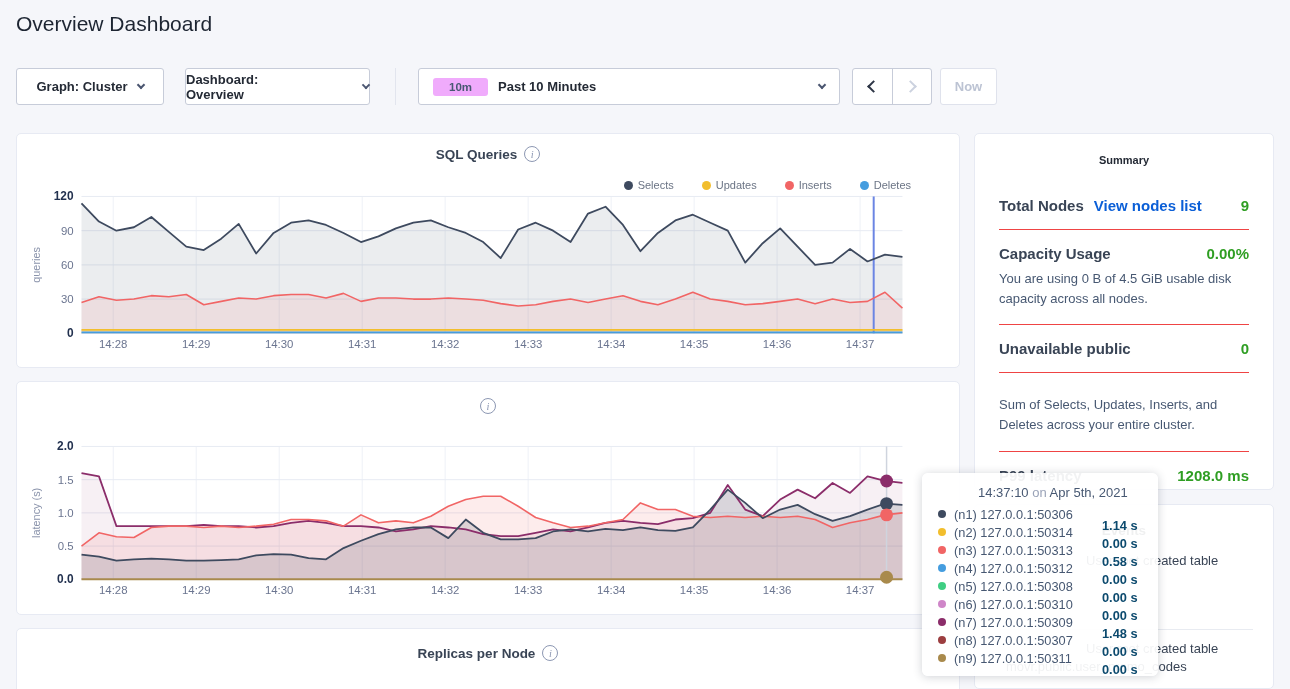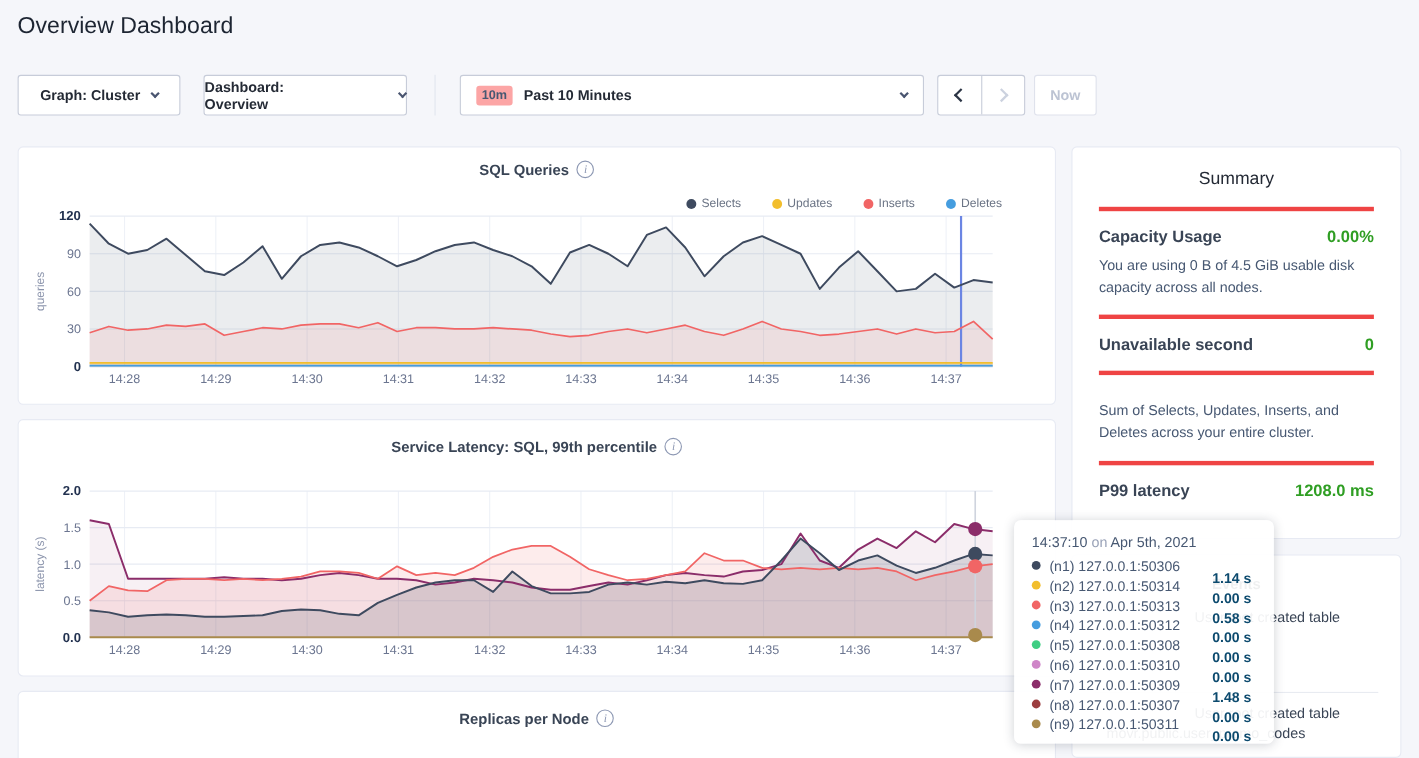--- a/index.html
+++ b/index.html
@@ -21,61 +21,61 @@
     font-size:13px; font-weight:bold; color:#242a35; cursor:pointer;
   }
   .chev { display:inline-block; width:6px; height:6px;
     border-right:2px solid #4a5570; border-bottom:2px solid #4a5570; }
   .chev.down { transform:rotate(45deg); margin-top:-3px; }
   .nav-chev { display:inline-block; width:9px; height:9px;
     border-right:2.5px solid #2c3545; border-bottom:2.5px solid #2c3545; }
   .nav-chev.left  { transform:rotate(135deg); margin-left:3px; }
   .nav-chev.right { transform:rotate(-45deg); margin-right:3px; border-color:#ccd2df; }
   .toolbar-divider { position:absolute; left:395px; top:68px; width:1px; height:37px; background:#e2e5ee; }
-  .time-badge { background:#fca5a5; color:#475872; font-size:11.5px; font-weight:bold;
-    padding:3px 5px; border-radius:3px; }
+  .time-badge { background:#f0abfc; color:#475872; font-size:11.5px; font-weight:bold;
+    padding:3px 16px; border-radius:3px; }
   .now-btn { color:#bcc3d3; border-color:#dfe2ec; }
   
   .card { position:absolute; background:#fff; border:1px solid #e7eaf3; border-radius:5px; }
   .c-title-row { position:absolute; left:0; right:0; display:flex; align-items:flex-end;
     justify-content:center; gap:7px; }
   .c-title { font-size:13.5px; font-weight:bold; color:#394455; }
   .info-icon { width:16px; height:16px; border:1px solid #8d98b3; border-radius:50%;
     color:#8d98b3; font-size:10.5px; font-family:"Liberation Serif",serif; font-style:italic;
     display:flex; align-items:center; justify-content:center; }
   .legend { position:absolute; top:45px; right:48px; display:flex; gap:28px;
     font-size:11px; color:#6b7485; }
   .leg-item { display:flex; align-items:center; gap:5px; }
   .leg-dot { width:9px; height:9px; border-radius:50%; }
   .chart-svg { position:absolute; inset:0; width:100%; height:100%; }
   .xlab { font-size:11.5px; fill:#6b7590; }
   .ylab { font-size:11.5px; fill:#6b7590; }
   .ylab-strong { font-size:12px; font-weight:bold; fill:#22314f; }
   .axis-name { font-size:11px; fill:#8a93ab; }
   
   .summary-inner { padding:20px 24px 0 24px; }
-  .s-title { text-align:center; font-size:16px; font-weight:normal; color:#242a35; padding-bottom:16px; }
-  .s-row { padding:15px 0; border-top:4px solid #ef4444; }
+  .s-title { text-align:center; font-size:11px; font-weight:bold; color:#242a35; padding-bottom:16px; }
+  .s-row { padding:15px 0; border-top:1px solid #ef4444; }
   .s-line { display:flex; align-items:baseline; gap:10px; }
   .s-label { font-size:15px; font-weight:bold; color:#394455; }
   .s-link { font-size:15px; font-weight:bold; color:#0b5fd7; cursor:pointer; }
   .s-value { margin-left:auto; font-size:15px; font-weight:bold; color:#2f9e23; }
   .s-desc { font-size:13px; color:#475872; line-height:1.55; padding-top:7px; }
   
   .ev-title { position:absolute; left:0; right:0; top:18px; text-align:center;
     font-size:13.5px; font-weight:bold; color:#242a35; }
   .ev-text { position:absolute; font-size:13px; color:#394455; white-space:nowrap; }
   .ev-divider { position:absolute; left:20px; right:20px; top:124px; height:1px; background:#e8ebf1; }
   
   .tooltip {
     position:absolute; left:922px; top:473px; width:236px;
     background:rgba(255,255,255,0.93); border-radius:6px;
     box-shadow:0 1px 10px rgba(40,50,70,0.22); padding:12px 16px 9px 16px; z-index:50;
   }
-  .tt-head { font-size:13px; color:#475872; margin-bottom:5px; }
+  .tt-head { font-size:13px; color:#475872; margin-bottom:5px;margin-left:40px; }
   .tt-on { color:#9aa3b8; }
   .tt-row { display:flex; align-items:center; height:18px; font-size:12.8px; color:#475872; }
   .tt-dot { width:8px; height:8px; border-radius:50%; margin-right:8px; flex:none; }
   .tt-name { width:148px; }
   .tt-val { font-weight:bold; color:#0c4a6e;margin-top:23px; }
 </style>
 </head>
 <body>
 
 <h1 class="page-title">Overview Dashboard</h1>
@@ -167,21 +167,20 @@
       <polyline points="62,69.9 79.61702127659575,88.3 97.23404255319149,97.5 114.85106382978724,94.05 132.46808510638297,83.7 150.08510638297872,98.64999999999999 167.70212765957447,113.60000000000001 185.31914893617022,117.05000000000001 202.93617021276594,105.55 220.5531914893617,90.6 238.17021276595744,120.5 255.7872340425532,99.80000000000001 273.40425531914894,89.45 291.02127659574467,87.15 308.63829787234044,91.75 326.25531914893617,99.80000000000001 343.8723404255319,109 361.48936170212767,103.25 379.1063829787234,95.19999999999999 396.72340425531917,89.45 414.3404255319149,87.15 431.9574468085106,94.05 449.5744680851064,99.80000000000001 467.1914893617021,109 484.8085106382979,125.1 502.4255319148936,96.35000000000001 520.0425531914893,89.45 537.6595744680851,97.5 555.2765957446809,109 572.8936170212767,80.25 590.5106382978723,73.35 608.1276595744681,91.75 625.7446808510638,118.2 643.3617021276596,99.80000000000001 660.9787234042553,87.15 678.5957446808511,81.39999999999999 696.2127659574468,89.45 713.8297872340426,97.5 731.4468085106383,129.7 749.063829787234,110.15 766.6808510638298,95.19999999999999 784.2978723404256,113.60000000000001 801.9148936170212,132 819.531914893617,129.7 837.1489361702128,115.89999999999999 854.7659574468086,128.55 872.3829787234042,121.65 890,123.95" fill="none" stroke="#3e4a5f" stroke-width="1.8" stroke-linejoin="round"></polyline>
       <polyline points="62,169.95 79.61702127659575,164.2 97.23404255319149,167.65 114.85106382978724,166.5 132.46808510638297,163.05 150.08510638297872,164.2 167.70212765957447,161.9 185.31914893617022,172.25 202.93617021276594,168.8 220.5531914893617,165.35 238.17021276595744,166.5 255.7872340425532,163.05 273.40425531914894,161.9 291.02127659574467,161.9 308.63829787234044,165.35 326.25531914893617,160.75 343.8723404255319,168.8 361.48936170212767,165.35 379.1063829787234,165.35 396.72340425531917,166.5 414.3404255319149,166.5 431.9574468085106,165.35 449.5744680851064,166.5 467.1914893617021,167.65 484.8085106382979,171.1 502.4255319148936,173.4 520.0425531914893,172.25 537.6595744680851,168.8 555.2765957446809,166.5 572.8936170212767,169.95 590.5106382978723,166.5 608.1276595744681,163.05 625.7446808510638,168.8 643.3617021276596,172.25 660.9787234042553,166.5 678.5957446808511,159.6 696.2127659574468,166.5 713.8297872340426,168.8 731.4468085106383,172.25 749.063829787234,171.1 766.6808510638298,168.8 784.2978723404256,166.5 801.9148936170212,171.1 819.531914893617,166.5 837.1489361702128,169.95 854.7659574468086,168.8 872.3829787234042,159.6 890,175.7" fill="none" stroke="#f16565" stroke-width="1.6" stroke-linejoin="round"></polyline>
       <polyline points="62,197.55 79.61702127659575,197.55 97.23404255319149,197.55 114.85106382978724,197.55 132.46808510638297,197.55 150.08510638297872,197.55 167.70212765957447,197.55 185.31914893617022,197.55 202.93617021276594,197.55 220.5531914893617,197.55 238.17021276595744,197.55 255.7872340425532,197.55 273.40425531914894,197.55 291.02127659574467,197.55 308.63829787234044,197.55 326.25531914893617,197.55 343.8723404255319,197.55 361.48936170212767,197.55 379.1063829787234,197.55 396.72340425531917,197.55 414.3404255319149,197.55 431.9574468085106,197.55 449.5744680851064,197.55 467.1914893617021,197.55 484.8085106382979,197.55 502.4255319148936,197.55 520.0425531914893,197.55 537.6595744680851,197.55 555.2765957446809,197.55 572.8936170212767,197.55 590.5106382978723,197.55 608.1276595744681,197.55 625.7446808510638,197.55 643.3617021276596,197.55 660.9787234042553,197.55 678.5957446808511,197.55 696.2127659574468,197.55 713.8297872340426,197.55 731.4468085106383,197.55 749.063829787234,197.55 766.6808510638298,197.55 784.2978723404256,197.55 801.9148936170212,197.55 819.531914893617,197.55 837.1489361702128,197.55 854.7659574468086,197.55 872.3829787234042,197.55 890,197.55" fill="none" stroke="#f2be2d" stroke-width="1.6" stroke-linejoin="round"></polyline>
       <polyline points="62,200.08 79.61702127659575,200.08 97.23404255319149,200.08 114.85106382978724,200.08 132.46808510638297,200.08 150.08510638297872,200.08 167.70212765957447,200.08 185.31914893617022,200.08 202.93617021276594,200.08 220.5531914893617,200.08 238.17021276595744,200.08 255.7872340425532,200.08 273.40425531914894,200.08 291.02127659574467,200.08 308.63829787234044,200.08 326.25531914893617,200.08 343.8723404255319,200.08 361.48936170212767,200.08 379.1063829787234,200.08 396.72340425531917,200.08 414.3404255319149,200.08 431.9574468085106,200.08 449.5744680851064,200.08 467.1914893617021,200.08 484.8085106382979,200.08 502.4255319148936,200.08 520.0425531914893,200.08 537.6595744680851,200.08 555.2765957446809,200.08 572.8936170212767,200.08 590.5106382978723,200.08 608.1276595744681,200.08 625.7446808510638,200.08 643.3617021276596,200.08 660.9787234042553,200.08 678.5957446808511,200.08 696.2127659574468,200.08 713.8297872340426,200.08 731.4468085106383,200.08 749.063829787234,200.08 766.6808510638298,200.08 784.2978723404256,200.08 801.9148936170212,200.08 819.531914893617,200.08 837.1489361702128,200.08 854.7659574468086,200.08 872.3829787234042,200.08 890,200.08" fill="none" stroke="#459ddf" stroke-width="1.6" stroke-linejoin="round"></polyline>
       <text x="20" y="132" text-anchor="middle" class="axis-name" transform="rotate(-90 20 132)">queries</text>
     </svg>
 </div>
 
 <div class="card" style="left:16px; top:381px; width:944px; height:234px;">
   <div class="c-title-row" style="top:16px;">
-    <span class="c-title">Service Latency: SQL, 99th percentile</span>
     <span class="info-icon">i</span>
   </div>
   <svg class="chart-svg" id="lat-svg" viewBox="0 0 944 234">
       <line x1="94" y1="65" x2="94" y2="199" stroke="#eef1f7"></line>
       <text x="94" y="214" text-anchor="middle" class="xlab">14:28</text>
       <line x1="177.7" y1="65" x2="177.7" y2="199" stroke="#eef1f7"></line>
       <text x="177.7" y="214" text-anchor="middle" class="xlab">14:29</text>
       <line x1="261.4" y1="65" x2="261.4" y2="199" stroke="#eef1f7"></line>
       <text x="261.4" y="214" text-anchor="middle" class="xlab">14:30</text>
       <line x1="345.1" y1="65" x2="345.1" y2="199" stroke="#eef1f7"></line>
@@ -227,30 +226,37 @@
 <div class="card" style="left:16px; top:628px; width:944px; height:80px;">
   <div class="c-title-row" style="top:16px;">
     <span class="c-title">Replicas per Node</span>
     <span class="info-icon">i</span>
   </div>
 </div>
 
 <div class="card" style="left:974px; top:133px; width:300px; height:357px;">
   <div class="summary-inner">
     <div class="s-title">Summary</div>
+    <div class="s-row" style="border-top:none;">
+      <div class="s-line">
+        <span class="s-label">Total Nodes</span>
+        <span class="s-link">View nodes list</span>
+        <span class="s-value">9</span>
+      </div>
+    </div>
     <div class="s-row">
       <div class="s-line">
         <span class="s-label">Capacity Usage</span>
         <span class="s-value">0.00%</span>
       </div>
       <div class="s-desc">You are using 0 B of 4.5 GiB usable disk capacity across all nodes.</div>
     </div>
     <div class="s-row">
       <div class="s-line">
-        <span class="s-label">Unavailable second</span>
+        <span class="s-label">Unavailable public</span>
         <span class="s-value">0</span>
       </div>
     </div>
     <div class="s-row">
       <div class="s-desc">Sum of Selects, Updates, Inserts, and Deletes across your entire cluster.</div>
     </div>
     <div class="s-row">
       <div class="s-line">
         <span class="s-label">P99 latency</span>
         <span class="s-value">1208.0 ms</span>

